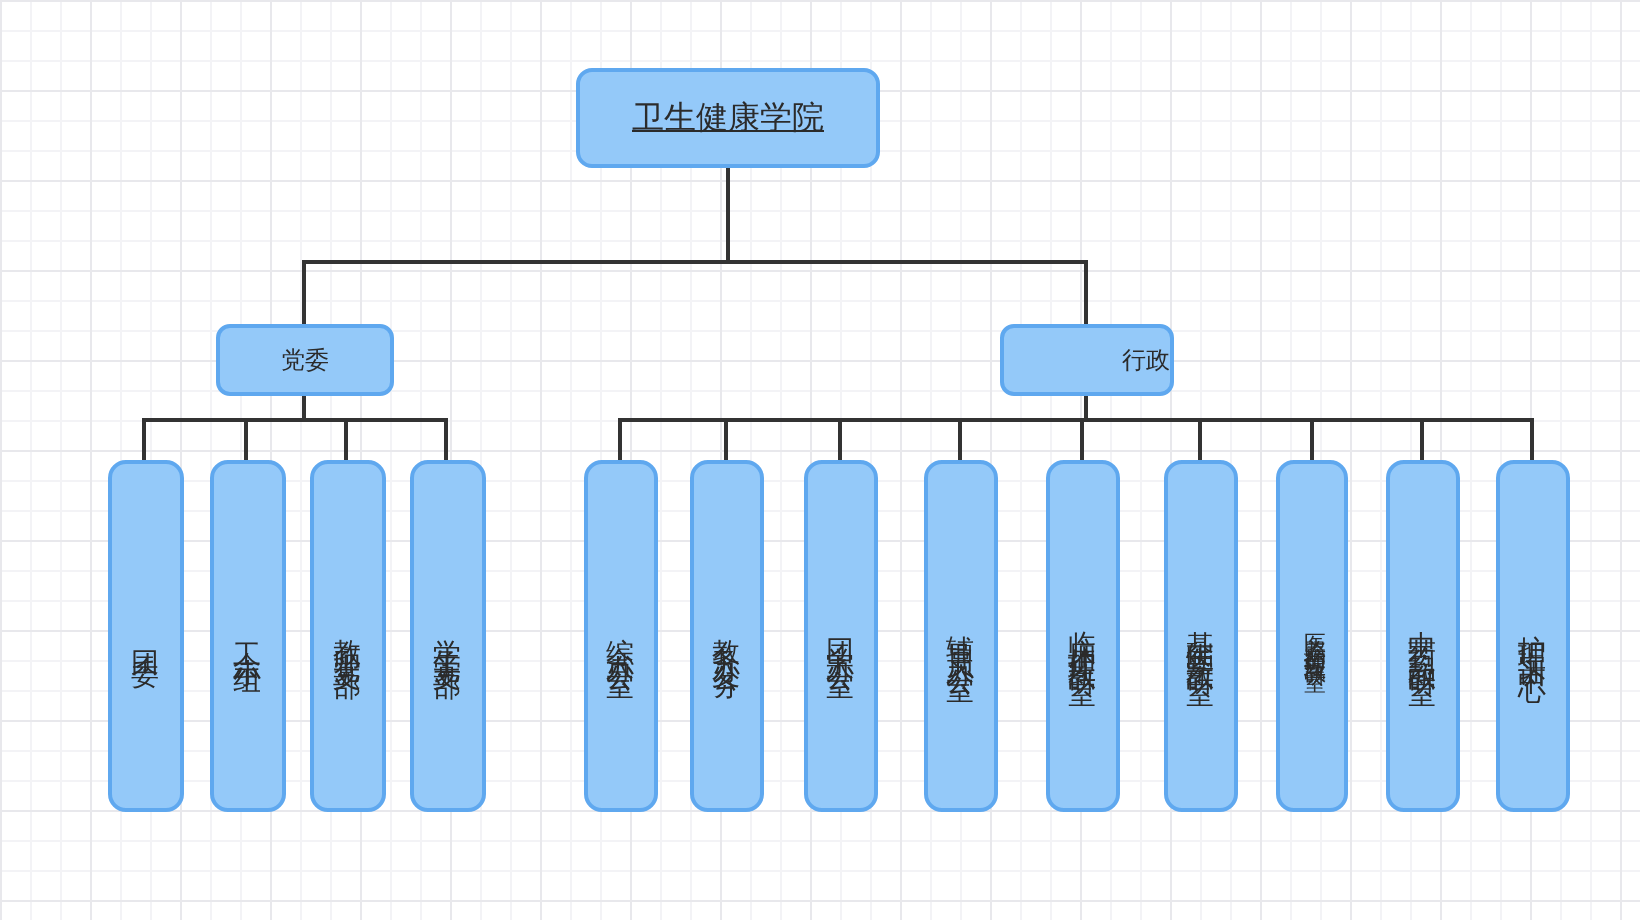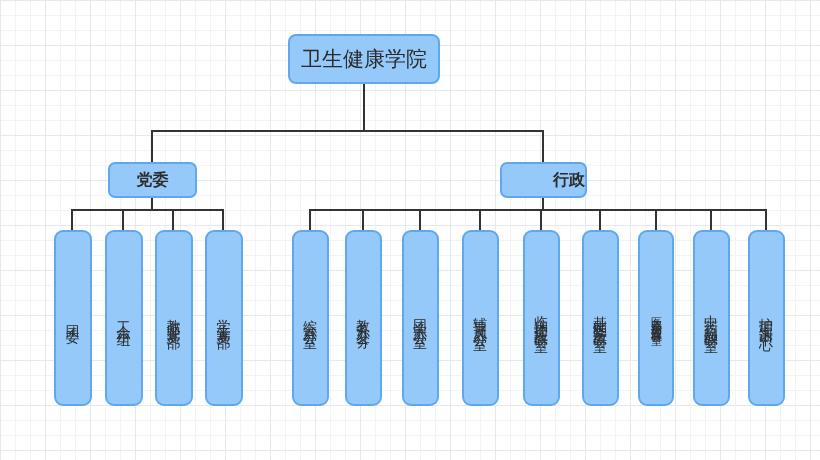--- a/index.html
+++ b/index.html
@@ -22,22 +22,22 @@
     background-size:45px 45px,45px 45px,15px 15px,15px 15px;
   }
   .conn{position:absolute;background:var(--connector);}
   .node{
     position:absolute;
     background:var(--node-fill);
     border:2px solid var(--node-border);
     display:flex;align-items:center;justify-content:center;
     cursor:pointer;
   }
-  .node.root{border-radius:8px;font-size:21px;}
-  .node.branch{border-radius:7px;font-size:16px;font-weight:bold;}
+  .node.root{border-radius:8px;font-size:16px;text-decoration:underline;}
+  .node.branch{border-radius:7px;font-size:12px;}
   .node.leaf{border-radius:9px;font-size:14px;}
   .leaf .lbl{
     writing-mode:vertical-rl;
     text-orientation:upright;
     letter-spacing:4px;
     line-height:1;
     white-space:nowrap;
   }
   .leaf.dense{font-size:11px;}
   .leaf.dense .lbl{letter-spacing:2px;}

